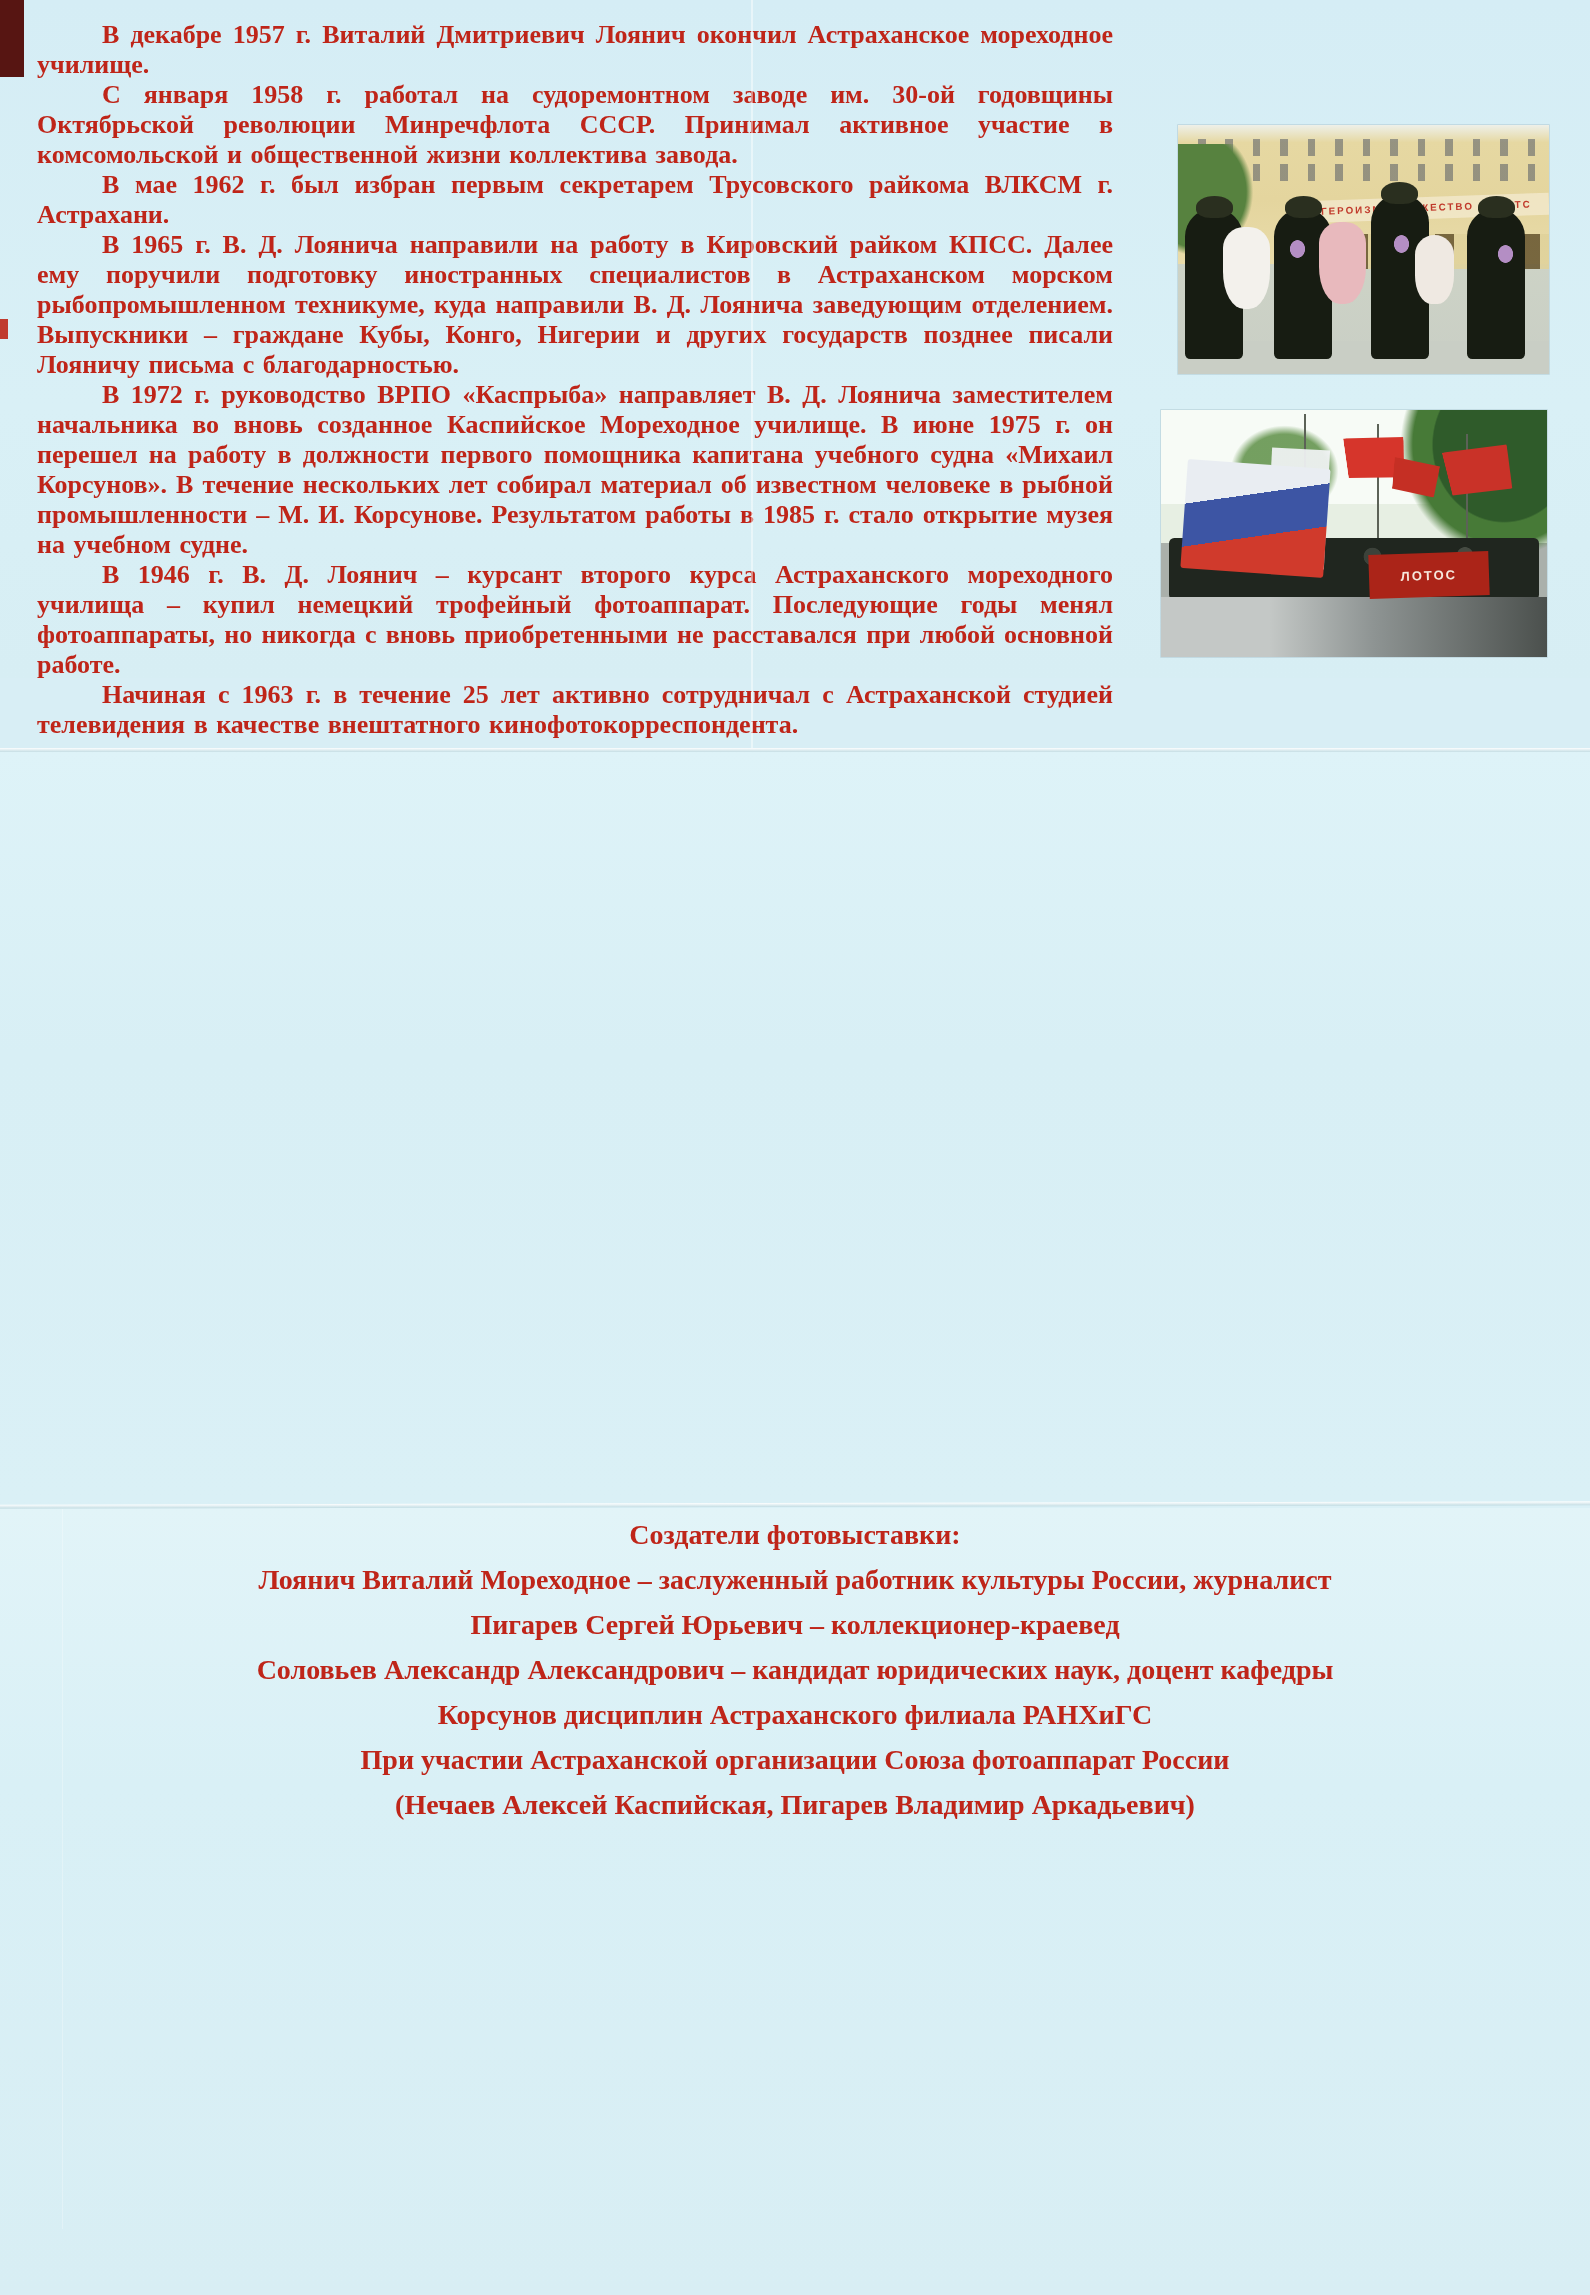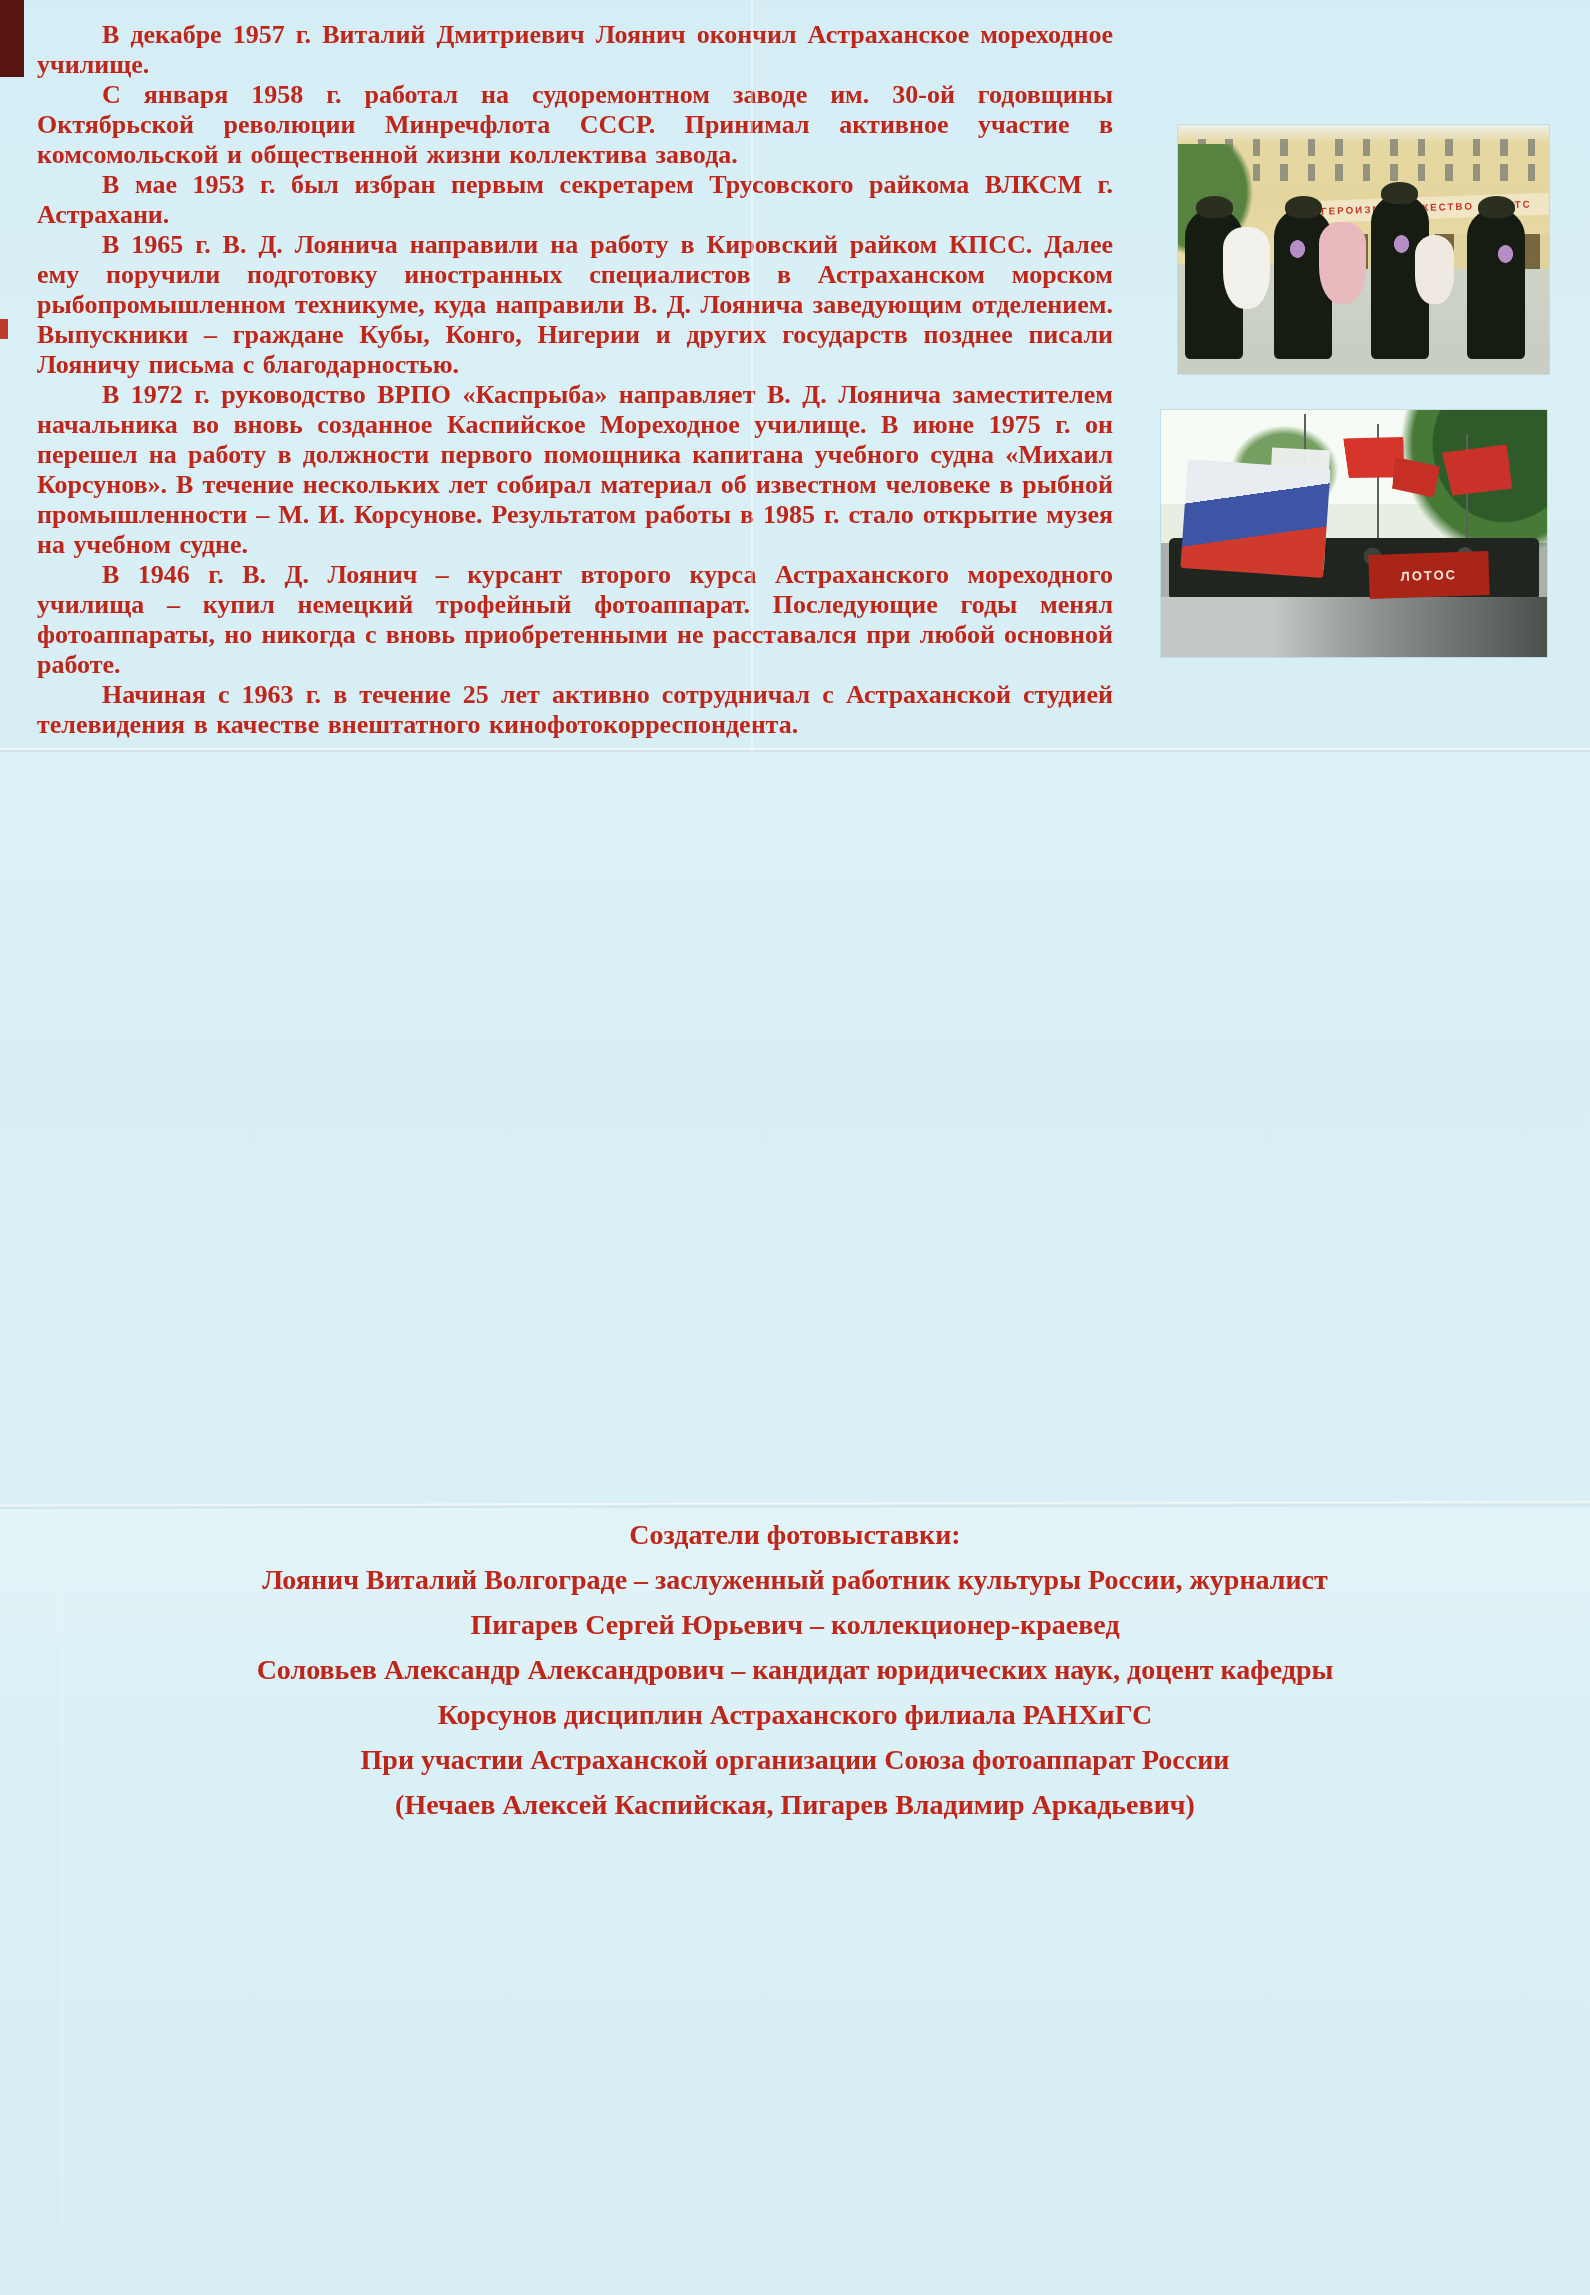--- a/index.html
+++ b/index.html
@@ -102,21 +102,21 @@
 </style>
 </head>
 <body>
 
 <div class="page">
 
   <section class="panel p1">
     <div class="txt s1">
       <p>В декабре 1957 г. Виталий Дмитриевич Лоянич окончил Астраханское мореходное училище.</p>
       <p>С января 1958 г. работал на судоремонтном заводе им. 30-ой годовщины Октябрьской революции Минречфлота СССР. Принимал активное участие в комсомольской и общественной жизни коллектива завода.</p>
-      <p>В мае 1953 г. был избран первым секретарем Трусовского райкома ВЛКСМ г. Астрахани.</p>
+      <p>В мае 1962 г. был избран первым секретарем Трусовского райкома ВЛКСМ г. Астрахани.</p>
       <p>В 1965 г. В. Д. Лоянича направили на работу в Кировский райком КПСС. Далее ему поручили подготовку иностранных специалистов в Астраханском морском рыбопромышленном техникуме, куда направили В. Д. Лоянича заведующим отделением. Выпускники – граждане Кубы, Конго, Нигерии и других государств позднее писали Лояничу письма с благодарностью.</p>
       <p>В 1972 г. руководство ВРПО «Каспрыба» направляет В. Д. Лоянича заместителем начальника во вновь созданное Каспийское Мореходное училище. В июне 1975 г. он перешел на работу в должности первого помощника капитана учебного судна «Михаил Корсунов». В течение нескольких лет собирал материал об известном человеке в рыбной промышленности – М. И. Корсунове. Результатом работы в 1985 г. стало открытие музея на учебном судне.</p>
       <p>В 1946 г. В. Д. Лоянич – курсант второго курса Астраханского мореходного училища – купил немецкий трофейный фотоаппарат. Последующие годы менял фотоаппараты, но никогда с вновь приобретенными не расставался при любой основной работе.</p>
       <p>Начиная с 1963 г. в течение 25 лет активно сотрудничал с Астраханской студией телевидения в качестве внештатного кинофотокорреспондента.</p>
     </div>
 
     <figure class="photo ph1">
       <div class="p1-bg"></div>
       <div class="p1-winrow w1"></div>
       <div class="p1-winrow w2"></div>
@@ -202,21 +202,21 @@
       <p>В. Д. Лоянич принял участие в иллюстрировании многих книг, среди которых: «Краснознаменная Каспийская флотилия» (2012 г.), фотоальбом – «Жизнь как подвиг» (2011 г.), несколько работ профессора Н. П. Демичева, «Астраханская область в ВОВ 1941–1945 гг.» (2015 г.). В 2013 г. передал в дар областной библиотеке им. Н. К. Крупской 203 авторских и дарственных издания. Множество изданий передал в Архив современной России.</p>
       <p>Принял участие в фотовыставках во Франции (2012 г.) и Германии (2013 г.), в Волгограде (2015г.). Ни одно значимое мероприятие не проходит без участия мастера, педагога, патриота своей малой Родины.</p>
       <p>Начиная с 2015 г. В. Д. Лоянич создал масштабные фотовыставки, включавшие до ста фотографий форматом до 60 см: «На стержне времени» (2015 г.), «Столетие Октябрьской революции» (2017 г.), «Столетие Ленинского комсомола» (2018 г.), «Как это было» (2020 г.), «60-летие фотостудии "Дельта"» (2022 г.).</p>
       <p>В 1996 г. В. Д. Лояничу присвоено звание «Заслуженный работник культуры РФ». Он награжден медалью ордена «За заслуги перед Астраханской областью», знаком «За профессиональные заслуги в области фотожурналистики», ему присвоено звание «Почетный ветеран г. Астрахани», также награжден многими юбилейными медалями, дипломами и почетными грамотами.</p>
     </div>
   </section>
 
   <section class="panel p3">
     <div class="s3">
       <div>Создатели фотовыставки:</div>
-      <div>Лоянич Виталий Волгограде – заслуженный работник культуры России, журналист</div>
+      <div>Лоянич Виталий Мореходное – заслуженный работник культуры России, журналист</div>
       <div>Пигарев Сергей Юрьевич – коллекционер-краевед</div>
       <div>Соловьев Александр Александрович – кандидат юридических наук, доцент кафедры</div>
       <div>Корсунов дисциплин Астраханского филиала РАНХиГС</div>
     </div>
     <div class="s3b">
       <div>При участии Астраханской организации Союза фотоаппарат России</div>
       <div>(Нечаев Алексей Каспийская, Пигарев Владимир Аркадьевич)</div>
     </div>
 
   </section>

